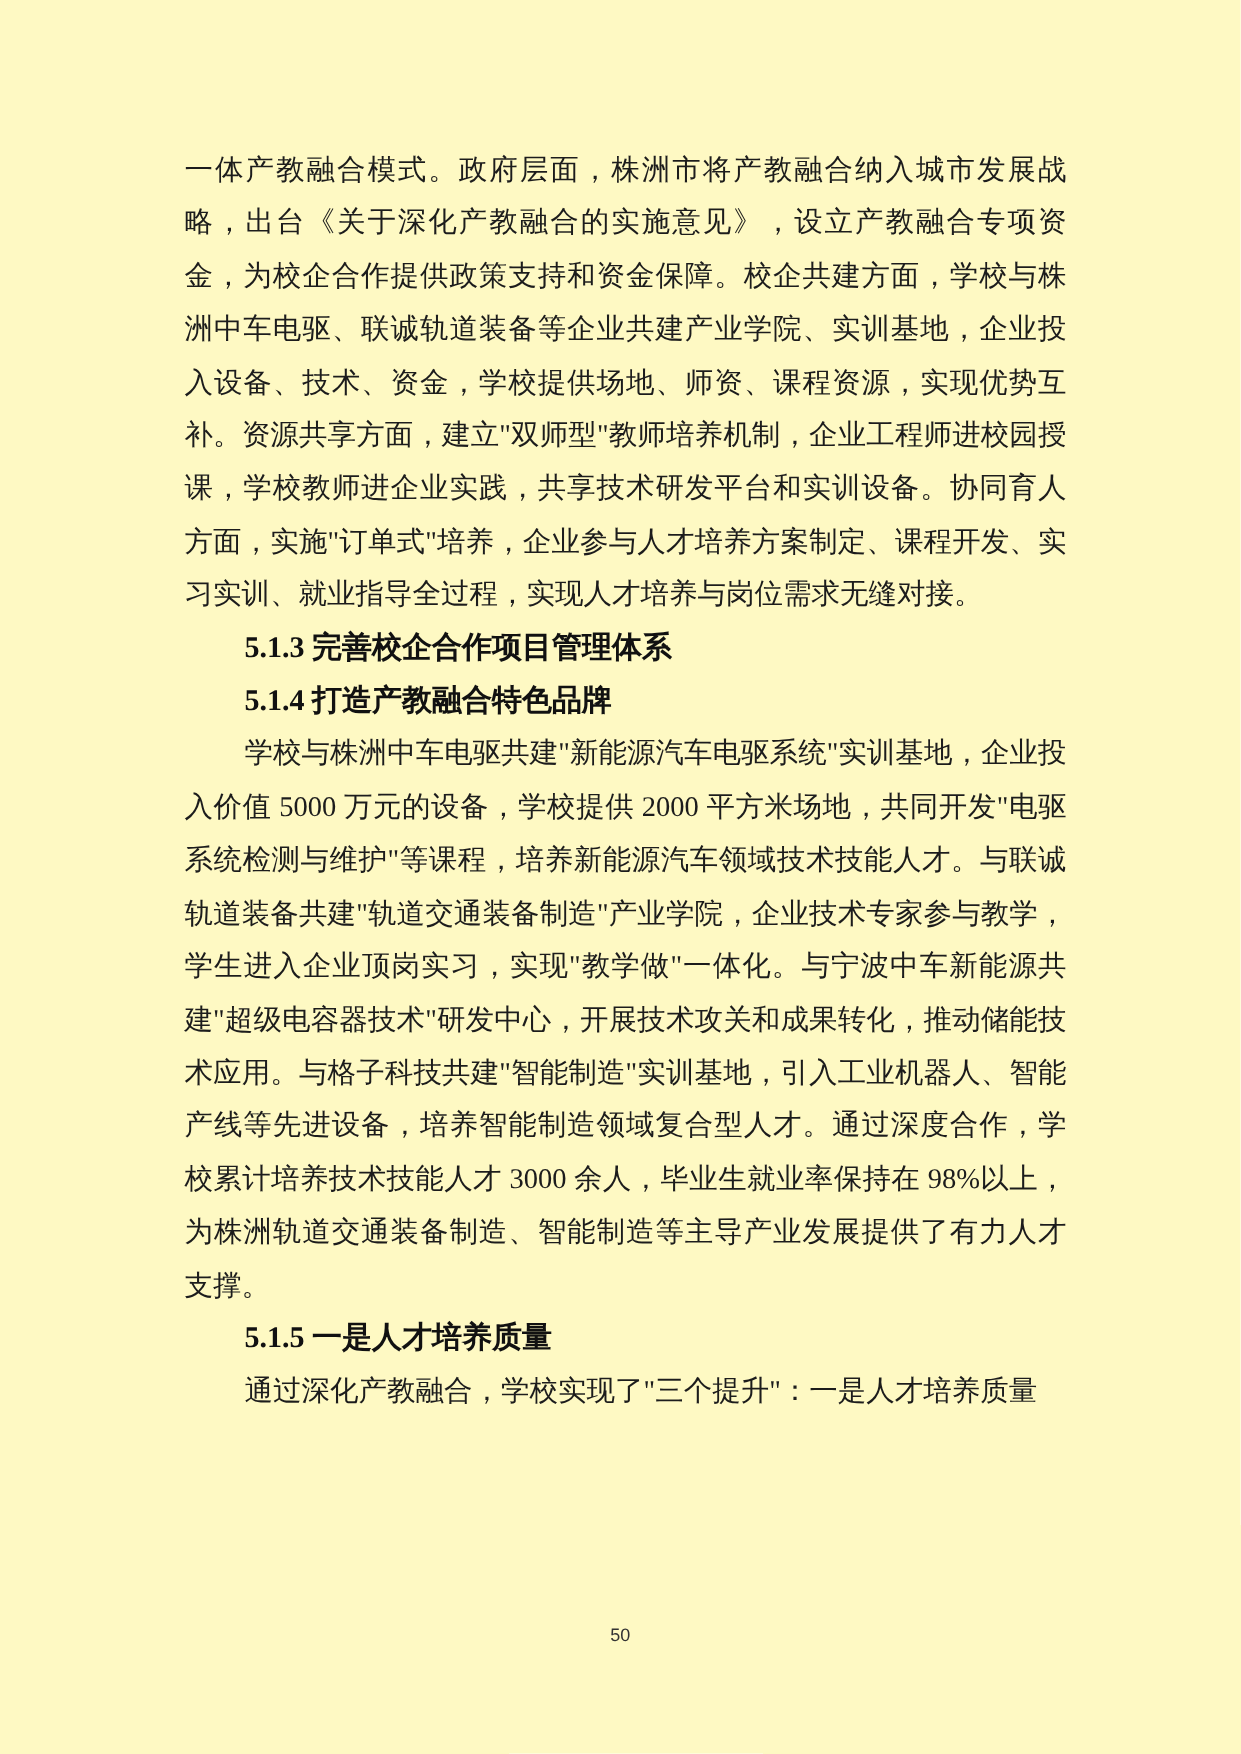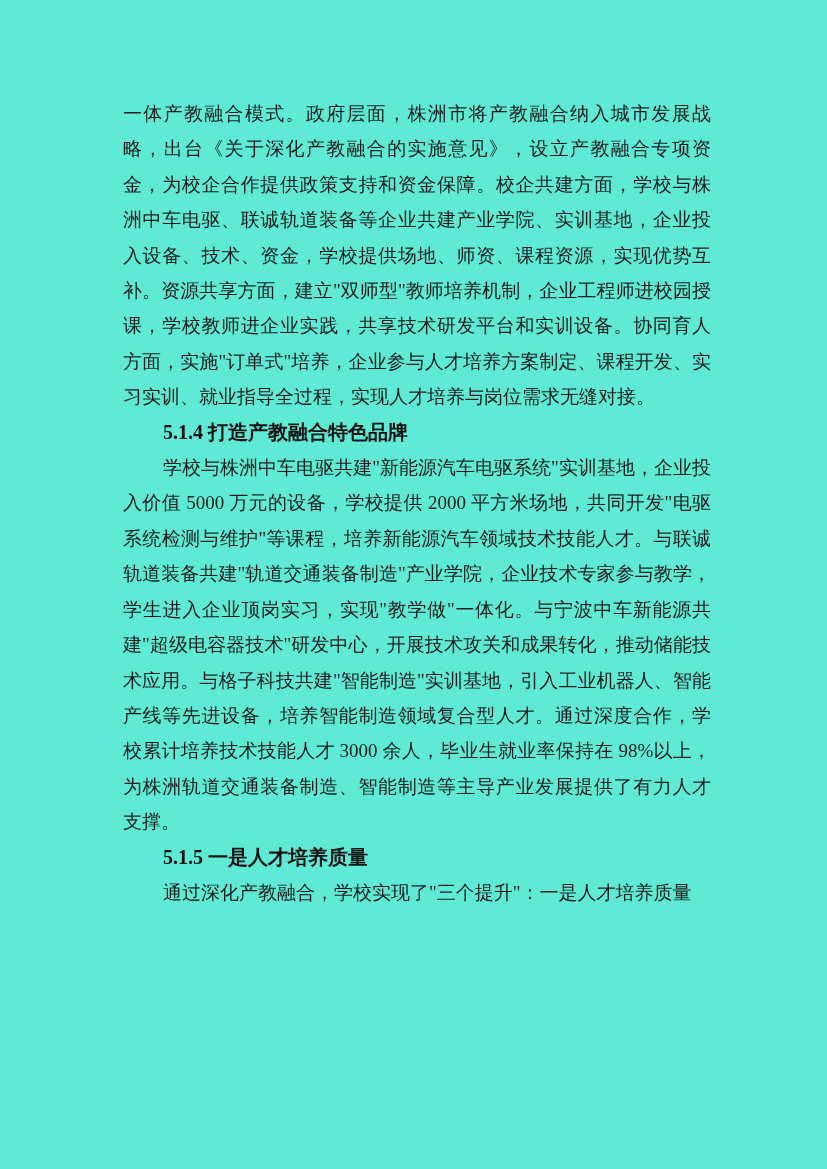--- a/index.html
+++ b/index.html
@@ -9,21 +9,21 @@
   }
   body {
     width: 827px;
     height: 1169px;
     position: relative;
     overflow: hidden;
   }
   .sheet {
     position: absolute;
     inset: 0;
-    background: #5eead4;
+    background: #fef9c3;
     text-decoration: underline;
   }
   .content {
     position: absolute;
     left: 123px;
     top: 96px;
     width: 588px;
     color: #1c1c1c;
     font-family: "Liberation Serif", "DejaVu Serif", serif;
     font-size: 19px;
@@ -58,24 +58,26 @@
     color: #333333;
   }
 </style>
 </head>
 <body>
 
 <div class="sheet">
   <div class="content">
     <p class="para">一体产教融合模式。政府层面，株洲市将产教融合纳入城市发展战略，出台《关于深化产教融合的实施意见》，设立产教融合专项资金，为校企合作提供政策支持和资金保障。校企共建方面，学校与株洲中车电驱、联诚轨道装备等企业共建产业学院、实训基地，企业投入设备、技术、资金，学校提供场地、师资、课程资源，实现优势互补。资源共享方面，建立"双师型"教师培养机制，企业工程师进校园授课，学校教师进企业实践，共享技术研发平台和实训设备。协同育人方面，实施"订单式"培养，企业参与人才培养方案制定、课程开发、实习实训、就业指导全过程，实现人才培养与岗位需求无缝对接。</p>
 
+    <h3 class="heading">5.1.3 完善校企合作项目管理体系</h3>
 
 
     <h3 class="heading">5.1.4 打造产教融合特色品牌</h3>
 
     <p class="para indent">学校与株洲中车电驱共建"新能源汽车电驱系统"实训基地，企业投入价值 5000 万元的设备，学校提供 2000 平方米场地，共同开发"电驱系统检测与维护"等课程，培养新能源汽车领域技术技能人才。与联诚轨道装备共建"轨道交通装备制造"产业学院，企业技术专家参与教学，学生进入企业顶岗实习，实现"教学做"一体化。与宁波中车新能源共建"超级电容器技术"研发中心，开展技术攻关和成果转化，推动储能技术应用。与格子科技共建"智能制造"实训基地，引入工业机器人、智能产线等先进设备，培养智能制造领域复合型人才。通过深度合作，学校累计培养技术技能人才 3000 余人，毕业生就业率保持在 98%以上，为株洲轨道交通装备制造、智能制造等主导产业发展提供了有力人才支撑。</p>
 
     <h3 class="heading">5.1.5 一是人才培养质量</h3>
 
     <p class="para indent">通过深化产教融合，学校实现了"三个提升"：一是人才培养质量</p>
   </div>
 
+  <div class="footer">50</div>
 </div>
 
 </body></html>

